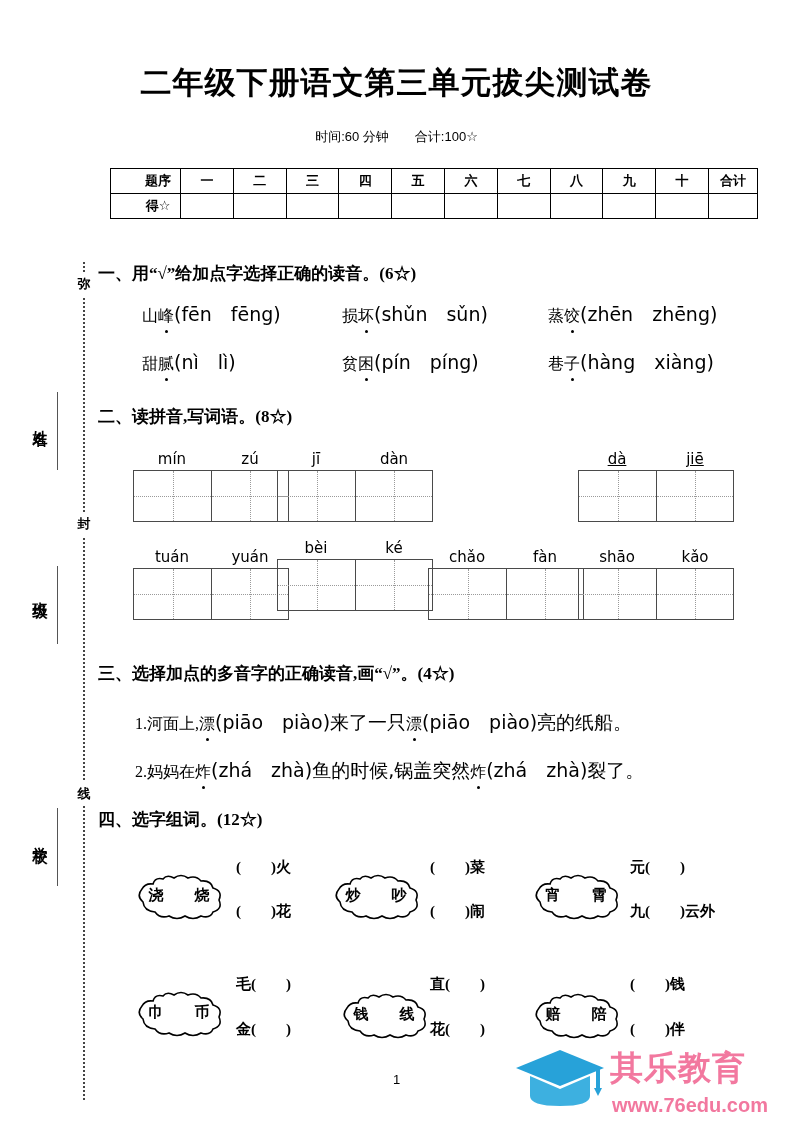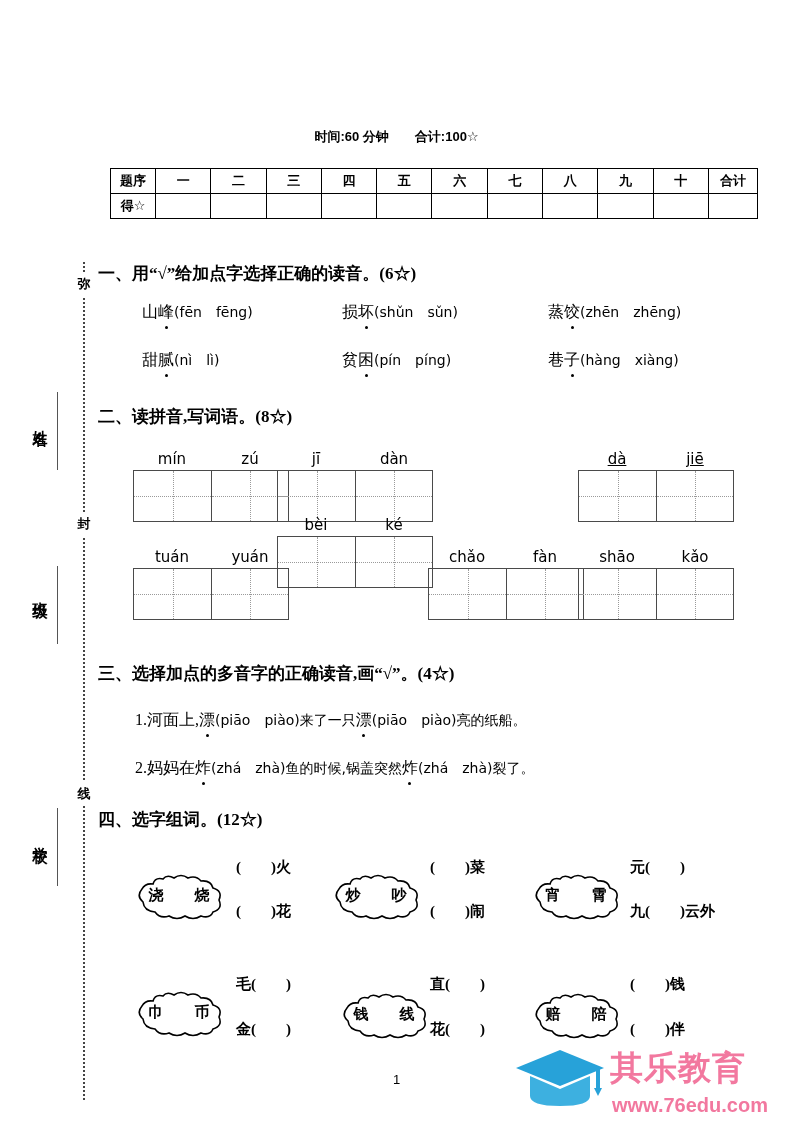--- a/index.html
+++ b/index.html
@@ -67,21 +67,21 @@
     font-weight: bold;
     font-size: 31px;
     letter-spacing: 1px;
   }
   .subtitle {
     position: absolute;
     left: 0; right: 0;
     top: 128px;
     text-align: center;
     font-family: "Liberation Sans", "DejaVu Sans", sans-serif;
-    font-weight: bold;
+    font-weight: normal;
     font-size: 13px;
   }
   .subtitle span.gap { display: inline-block; width: 26px; }
 
   
   .score-table {
     position: absolute;
     left: 110px;
     top: 168px;
     border-collapse: collapse;
@@ -90,21 +90,21 @@
   .score-table td {
     border: 1px solid #000;
     height: 24px;
     text-align: center;
     vertical-align: middle;
     font-family: "Liberation Sans", "DejaVu Sans", sans-serif;
     font-weight: bold;
     font-size: 13px;
     padding: 0;
   }
-  .score-table td.lead { width: 44px; }
+  .score-table td.lead { width: 44px; padding-left: 25px; }
   .score-table td.tail { width: 48px; }
 
   
   .qhead {
     position: absolute;
     font-family: "Liberation Serif", "DejaVu Serif", serif;
     font-weight: bold;
     font-size: 17px;
     white-space: nowrap;
     letter-spacing: 0px;
@@ -133,21 +133,21 @@
     left: 50%;
     margin-left: -1.5px;
     bottom: -6px;
     width: 3px;
     height: 3px;
     border-radius: 50%;
     background: #000;
   }
   .py {
     font-family: "DejaVu Sans", "Liberation Sans", sans-serif;
-    font-size: 14px;
+    font-size: 19px;
   }
 
   
   .tz-group { position: absolute; }
   .tz-pinyin {
     font-family: "DejaVu Sans", "Liberation Sans", sans-serif;
     font-size: 15px;
     display: flex;
     margin-bottom: 2px;
   }
@@ -273,20 +273,21 @@
 
     <div class="vlabel" style="left:30px; top:835px;">学校</div>
     <div class="vline" style="left:57px; top:808px; height:78px;"></div>
   </div>
 
   <div class="seal-dotline"></div>
   <div class="seal-char" style="top:272px;">弥</div>
   <div class="seal-char" style="top:512px;">封</div>
   <div class="seal-char" style="top:782px;">线</div>
 
+  <div class="title">二年级下册语文第三单元拔尖测试卷</div>
   <div class="subtitle">
     <span>时间:60 分钟</span><span class="gap"></span><span>合计:100☆</span>
   </div>
 
   <table class="score-table">
     <tbody>
         <tr>
       <td class="lead">题序</td>
       <td>一</td>
       <td>二</td>
@@ -367,21 +368,21 @@
     <div class="tz-pinyin">
       <span>tuán</span>
       <span>yuán</span>
     </div>
     <div class="tz-boxes">
       <div class="tz-cell"></div>
       <div class="tz-cell"></div>
     </div>
   </div>
 
-  <div class="tz-group" style="left:277px; top:516px;">
+  <div class="tz-group" style="left:277px; top:539px;">
     <div class="tz-pinyin">
       <span>bèi</span>
       <span>ké</span>
     </div>
     <div class="tz-boxes">
       <div class="tz-cell"></div>
       <div class="tz-cell"></div>
     </div>
   </div>
 

